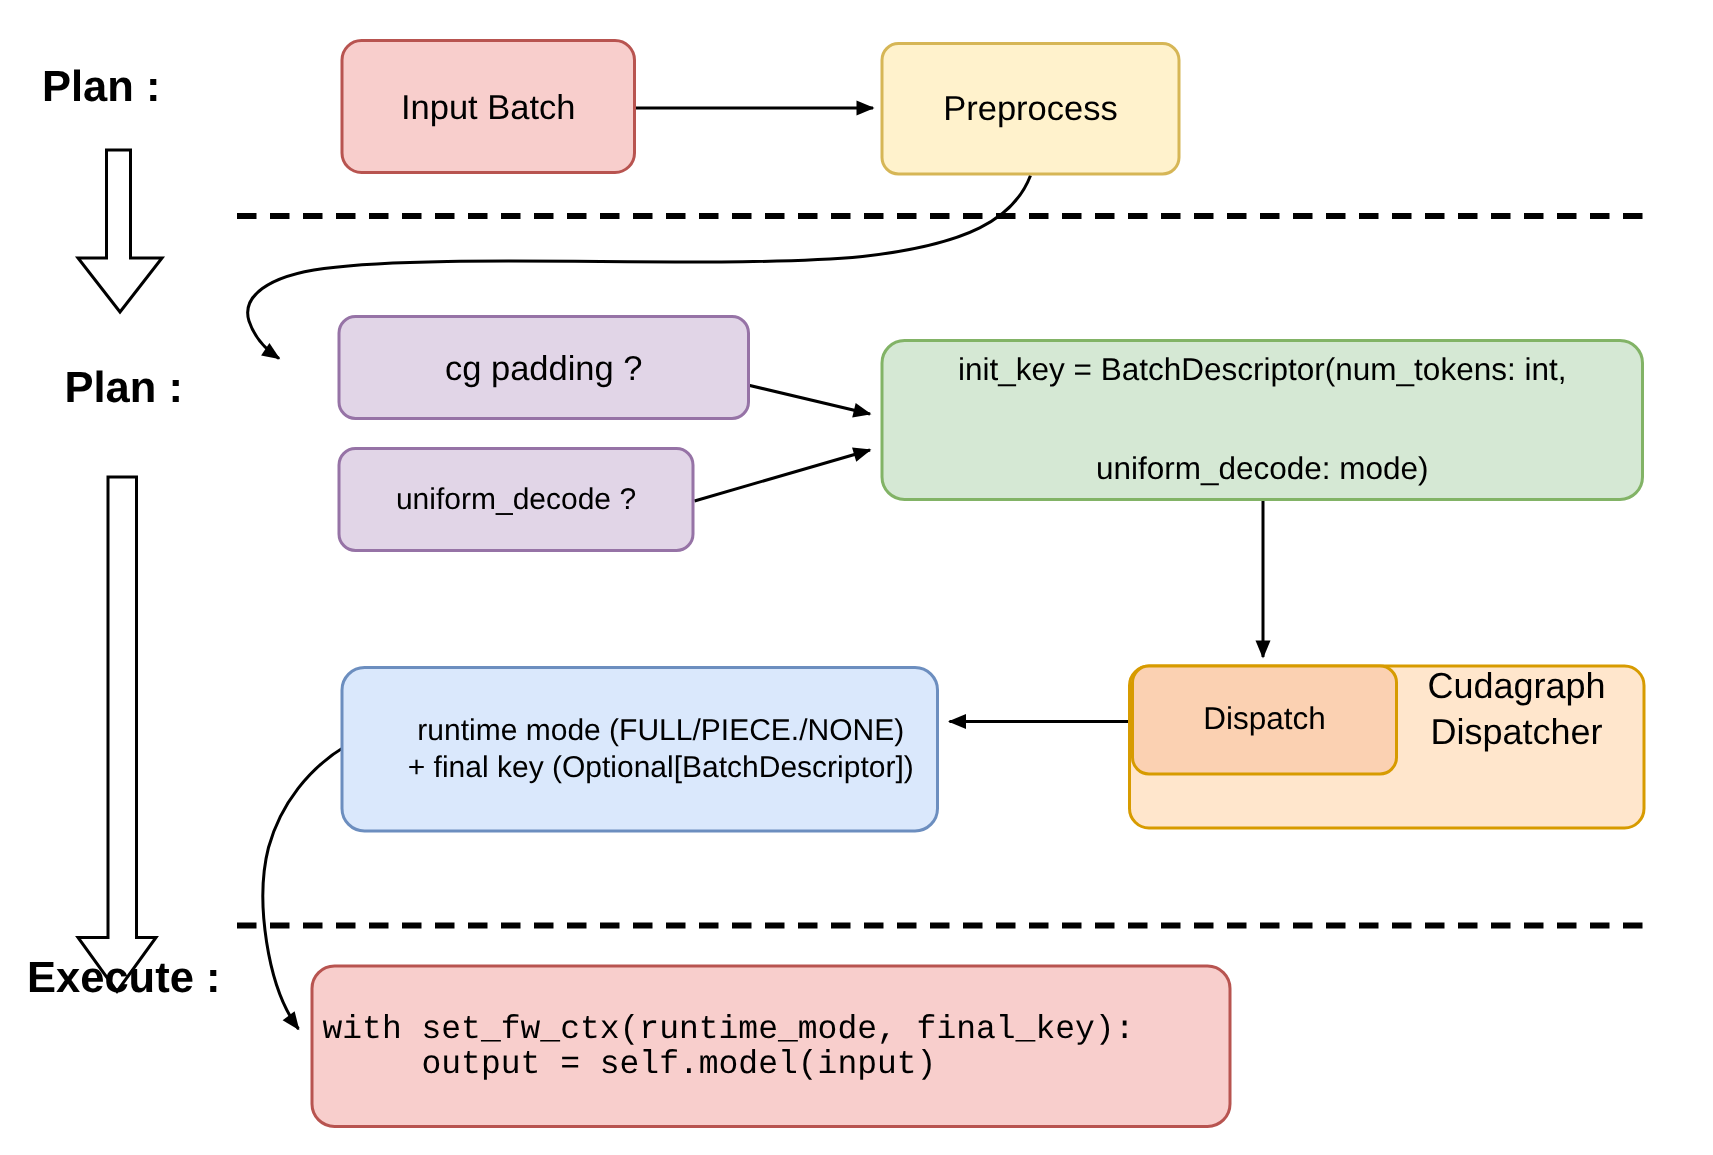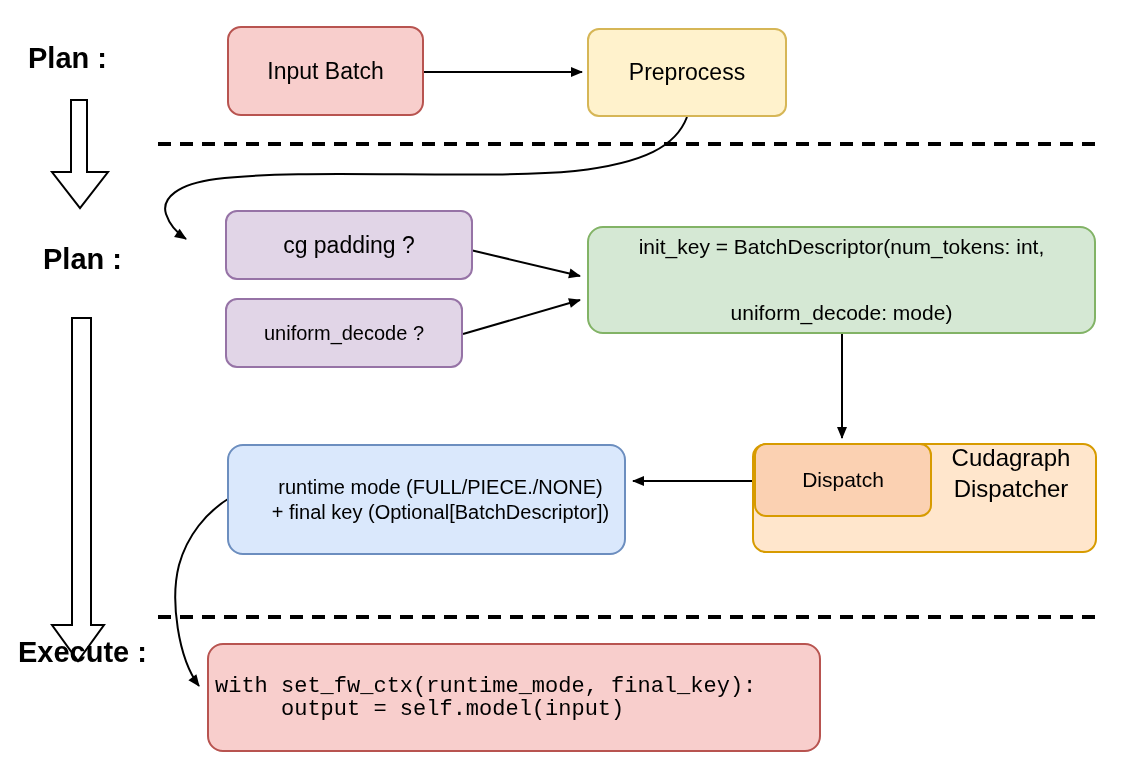--- a/index.html
+++ b/index.html
@@ -11,21 +11,21 @@
   .box{
     position:absolute;box-sizing:border-box;border:2px solid #000;
     display:flex;flex-direction:column;align-items:center;justify-content:center;
     text-align:center;line-height:1.25;
   }
   .box span{white-space:pre;display:block;}
   .stage-label{position:absolute;font-weight:bold;font-size:29px;white-space:pre;}
 
   #input-batch   {left:227px;top:26px; width:197px;height:90px; border-radius:14px;font-size:23px;}
   #preprocess    {left:587px;top:28px; width:200px;height:89px; border-radius:14px;font-size:23px;}
-  #cg-padding    {left:225px;top:210px;width:248px;height:70px; border-radius:12px;font-size:23px;}
+  #cg-padding    {left:225px;top:210px;width:275px;height:70px; border-radius:12px;font-size:23px;}
   #uniform-decode{left:225px;top:298px;width:238px;height:70px; border-radius:12px;font-size:20px;}
   #init-key      {left:587px;top:226px;width:509px;height:108px;border-radius:16px;font-size:21px;}
   #cudagraph-outer{left:752px;top:443px;width:345px;height:110px;border-radius:14px;}
   #dispatch-inner{left:754px;top:443px;width:178px;height:74px;border-radius:12px;font-size:21px;}
   #cudagraph-label{left:925px;top:443px;width:172px;height:110px;position:absolute;
     display:flex;flex-direction:column;align-items:center;justify-content:flex-start;
     font-size:24px;line-height:1.28;background:transparent;border:none;}
   #runtime-mode  {left:227px;top:444px;width:399px;height:111px;border-radius:16px;font-size:20px;padding-left:28px;}
   #execute-code  {left:207px;top:643px;width:614px;height:109px;border-radius:16px;
     align-items:flex-start;padding-left:6px;font-family:"Liberation Mono",monospace;

